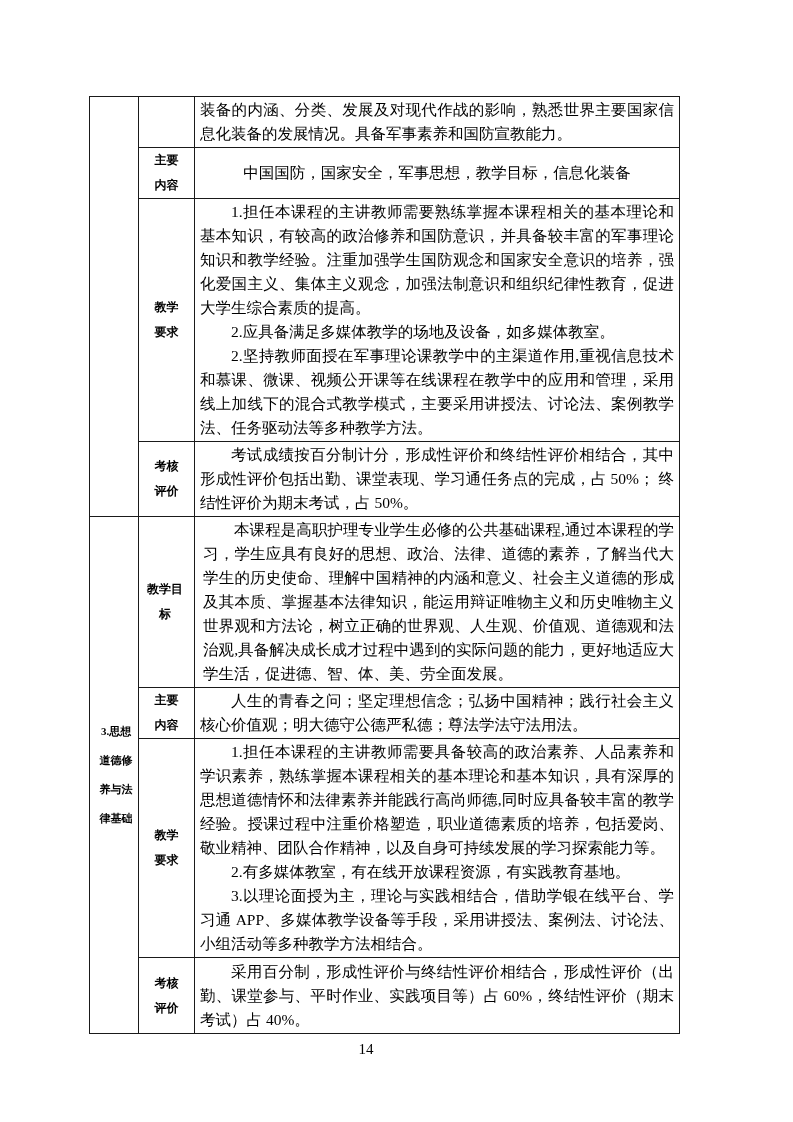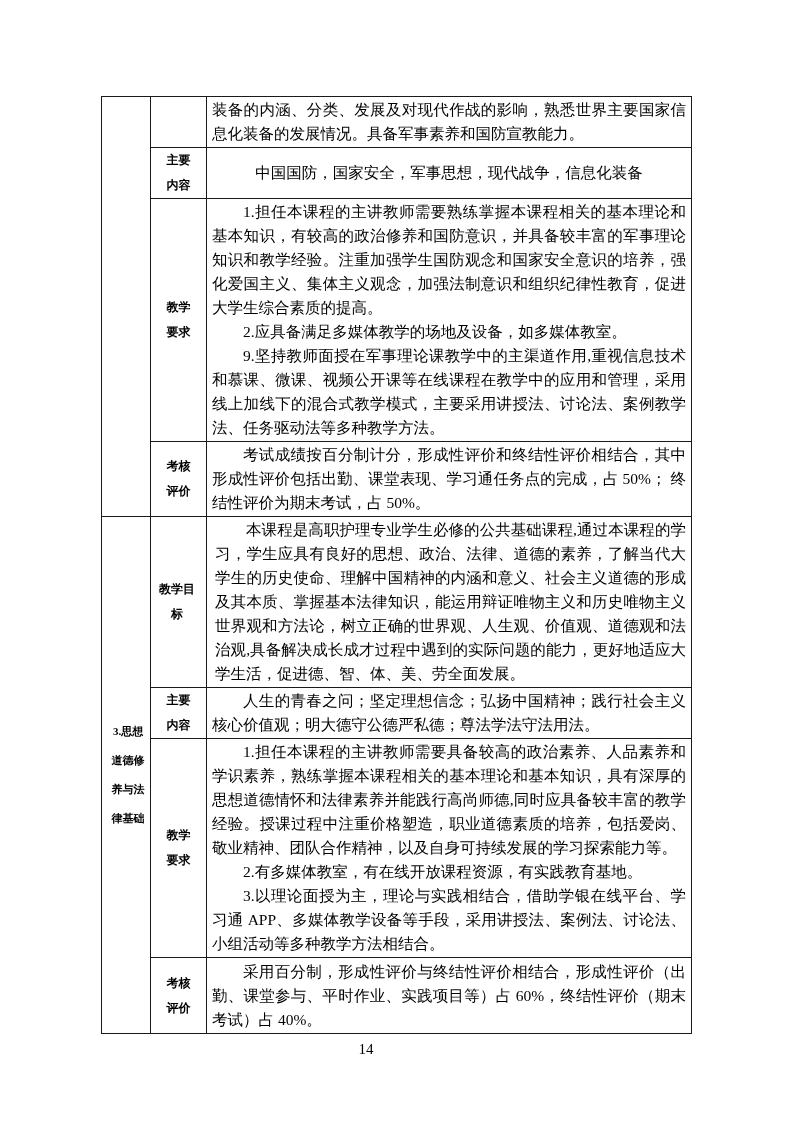--- a/index.html
+++ b/index.html
@@ -11,21 +11,21 @@
     color: #000000;
   }
   .page {
     position: relative;
     width: 793px; height: 1122px;
     background: #ffffff;
     overflow: hidden;
   }
   table.doc-table {
     position: absolute;
-    left: 101px; top: 96px;
+    left: 89px; top: 96px;
     width: 590px;
     border-collapse: collapse;
     table-layout: fixed;
   }
   .doc-table td {
     border: 1px solid #1a1a1a;
     vertical-align: middle;
     padding: 0;
   }
   col.c1 { width: 49px; }
@@ -97,29 +97,29 @@
       <tr class="r1">
         <td class="course-cell" rowspan="4"></td>
         <td class="label-cell"></td>
         <td class="content-cell">
           <p class="noindent">装备的内涵、分类、发展及对现代作战的影响，熟悉世界主要国家信息化装备的发展情况。具备军事素养和国防宣教能力。</p>
         </td>
       </tr>
       <tr class="r2">
         <td class="label-cell">主要内容</td>
         <td class="content-cell">
-          <p class="centered">中国国防，国家安全，军事思想，现代战争，信息化装备</p>
+          <p class="centered">中国国防，国家安全，军事思想，教学目标，信息化装备</p>
         </td>
       </tr>
       <tr class="r3">
         <td class="label-cell">教学要求</td>
         <td class="content-cell">
           <p class="indent">1.担任本课程的主讲教师需要熟练掌握本课程相关的基本理论和基本知识，有较高的政治修养和国防意识，并具备较丰富的军事理论知识和教学经验。注重加强学生国防观念和国家安全意识的培养，强化爱国主义、集体主义观念，加强法制意识和组织纪律性教育，促进大学生综合素质的提高。</p>
           <p class="indent">2.应具备满足多媒体教学的场地及设备，如多媒体教室。</p>
-          <p class="indent">9.坚持教师面授在军事理论课教学中的主渠道作用,重视信息技术和慕课、微课、视频公开课等在线课程在教学中的应用和管理，采用线上加线下的混合式教学模式，主要采用讲授法、讨论法、案例教学法、任务驱动法等多种教学方法。</p>
+          <p class="indent">2.坚持教师面授在军事理论课教学中的主渠道作用,重视信息技术和慕课、微课、视频公开课等在线课程在教学中的应用和管理，采用线上加线下的混合式教学模式，主要采用讲授法、讨论法、案例教学法、任务驱动法等多种教学方法。</p>
         </td>
       </tr>
       <tr class="r4">
         <td class="label-cell">考核评价</td>
         <td class="content-cell">
           <p class="indent">考试成绩按百分制计分，形成性评价和终结性评价相结合，其中形成性评价包括出勤、课堂表现、学习通任务点的完成，占 50%； 终结性评价为期末考试，占 50%。</p>
         </td>
       </tr>
 
       <tr class="r5">

